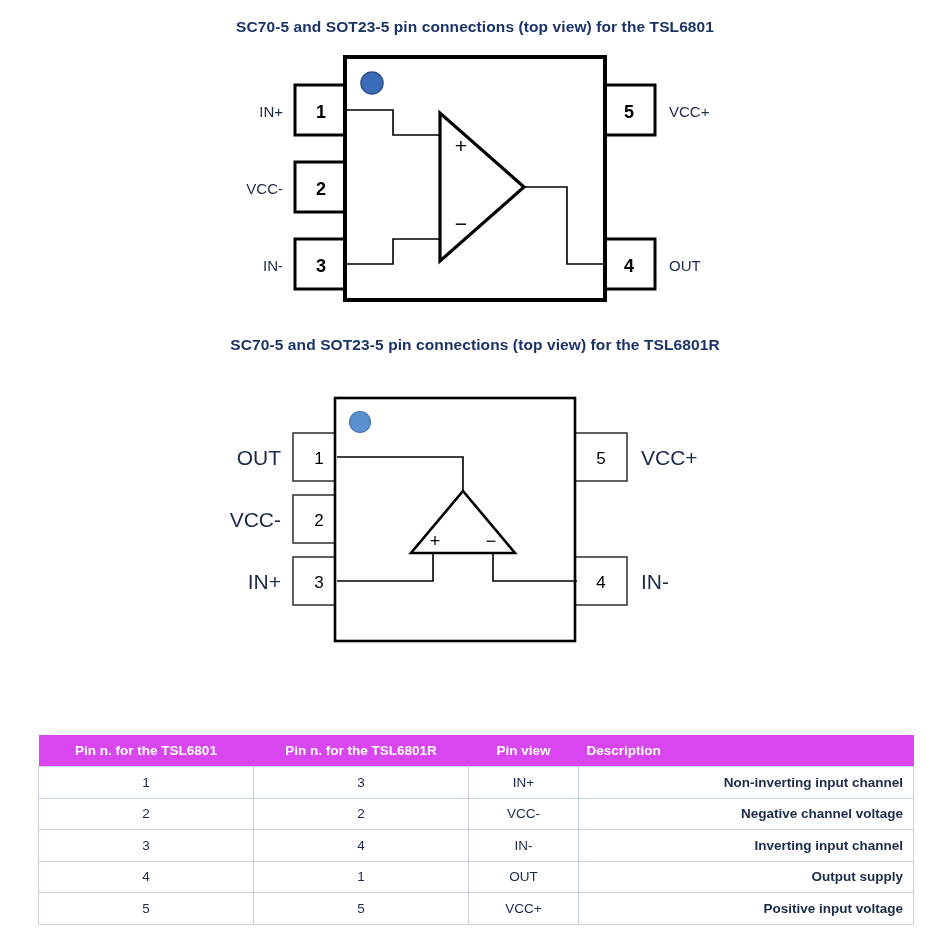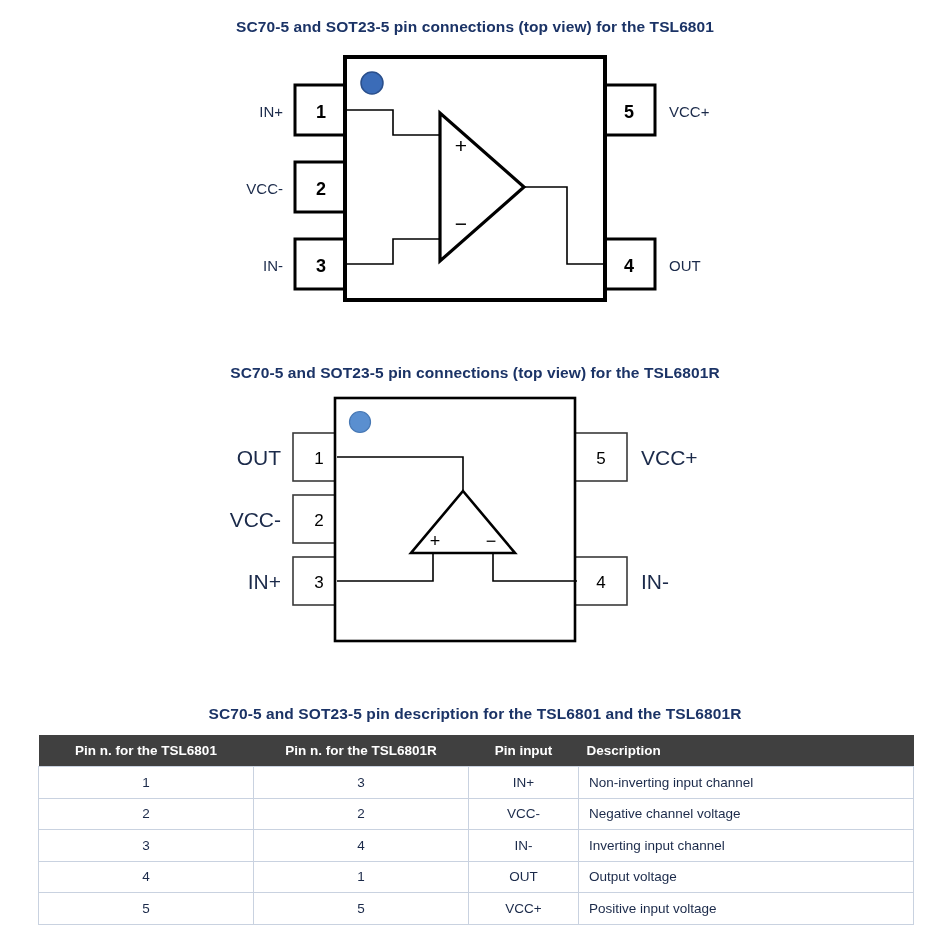--- a/index.html
+++ b/index.html
@@ -28,21 +28,21 @@
     position: absolute;
     left: 0;
     width: 950px;
     text-align: center;
     font-size: 15.5px;
     font-weight: bold;
     color: #1b3366;
     letter-spacing: 0.1px;
   }
   #title-1 { top: 18px; }
-  #title-2 { top: 336px; margin-top: 28px; }
+  #title-2 { top: 336px; }
   #title-3 { top: 705px; }
 
   
   .diagram {
     position: absolute;
     left: 0;
     width: 950px;
   }
   #diagram-1 { top: 45px;  height: 275px; }
   #diagram-2 { top: 385px; height: 275px; }
@@ -56,21 +56,21 @@
     top: 735px;
     width: 875px;
   }
   table.pintable {
     border-collapse: collapse;
     width: 875px;
     font-size: 13.5px;
     table-layout: fixed;
   }
   table.pintable thead th {
-    background: #404040;
+    background: #d946ef;
     color: #ffffff;
     font-weight: bold;
     font-size: 13.5px;
     height: 31px;
     padding: 0 8px;
     text-align: center;
     border: none;
     white-space: nowrap;
     margin-top: 13px;
   }
@@ -79,21 +79,21 @@
     height: 30.5px;
     padding: 0 10px;
     border-bottom: 1px solid #c9d2e0;
     border-right: 1px solid #c9d2e0;
     color: #1b2a4a;
     font-size: 13.5px;
     background: #ffffff;
     text-align: center;
   }
   table.pintable tbody tr td:first-child { border-left: 1px solid #c9d2e0; }
-  table.pintable tbody td.desc { text-align: left; }
+  table.pintable tbody td.desc { text-align: right; font-weight: bold; }
   table.pintable tbody tr:first-child td { border-top: 1px solid #c9d2e0; }
 
   col.c1 { width: 215px; }
   col.c2 { width: 215px; }
   col.c3 { width: 110px; }
   col.c4 { width: 335px; }
 </style>
 </head>
 <body>
 
@@ -180,35 +180,34 @@
       <text x="396" y="203" font-family="'Liberation Sans', sans-serif" font-size="17" text-anchor="middle" fill="#000000">4</text>
 
       <text x="76" y="80" font-family="'Liberation Sans', sans-serif" font-size="21" fill="#1b2a4a" text-anchor="end">OUT</text>
       <text x="76" y="142" font-family="'Liberation Sans', sans-serif" font-size="21" fill="#1b2a4a" text-anchor="end">VCC-</text>
       <text x="76" y="204" font-family="'Liberation Sans', sans-serif" font-size="21" fill="#1b2a4a" text-anchor="end">IN+</text>
       <text x="436" y="80" font-family="'Liberation Sans', sans-serif" font-size="21" fill="#1b2a4a" text-anchor="start">VCC+</text>
       <text x="436" y="204" font-family="'Liberation Sans', sans-serif" font-size="21" fill="#1b2a4a" text-anchor="start">IN-</text>
     </svg>
   </div>
 
-  <div class="section-title" id="title-3">SC70-5 and SOT23-5 pin description for the TSL6801 and the TSL6801R</div>
 
   <div class="table-wrap">
     <table class="pintable">
       <colgroup>
         <col class="c1">
           <col class="c2">
           <col class="c3">
           <col class="c4">
       </colgroup>
       <thead>
         <tr>
           <th>Pin n. for the TSL6801</th>
           <th>Pin n. for the TSL6801R</th>
-          <th>Pin input</th>
+          <th>Pin view</th>
           <th class="desc-head">Description</th>
         </tr>
       </thead>
       <tbody>
         <tr>
           <td>1</td>
           <td>3</td>
           <td>IN+</td>
           <td class="desc">Non-inverting input channel</td>
         </tr>
@@ -221,21 +220,21 @@
         <tr>
           <td>3</td>
           <td>4</td>
           <td>IN-</td>
           <td class="desc">Inverting input channel</td>
         </tr>
         <tr>
           <td>4</td>
           <td>1</td>
           <td>OUT</td>
-          <td class="desc">Output voltage</td>
+          <td class="desc">Output supply</td>
         </tr>
         <tr>
           <td>5</td>
           <td>5</td>
           <td>VCC+</td>
           <td class="desc">Positive input voltage</td>
         </tr>
       </tbody>
     </table>
   </div>

